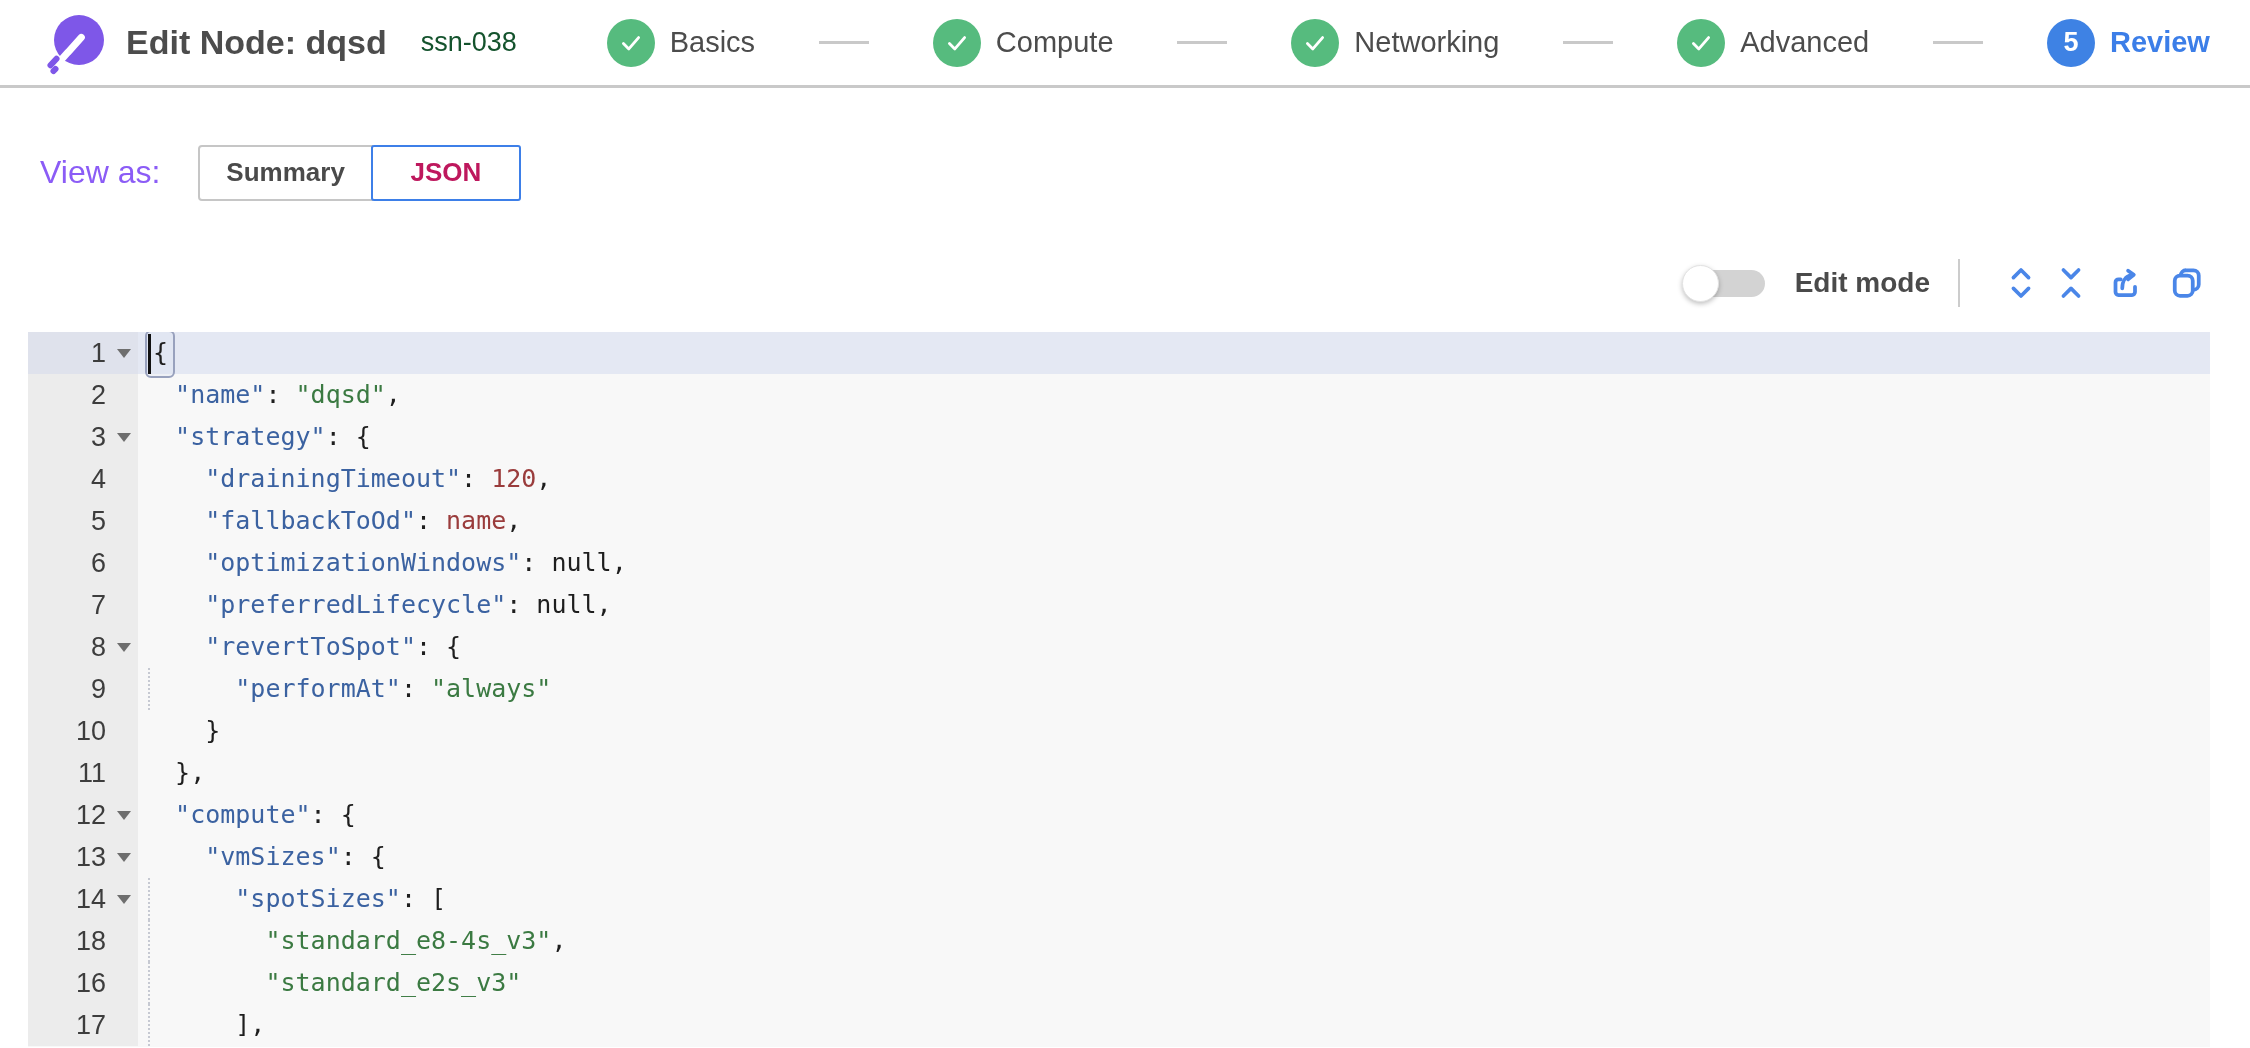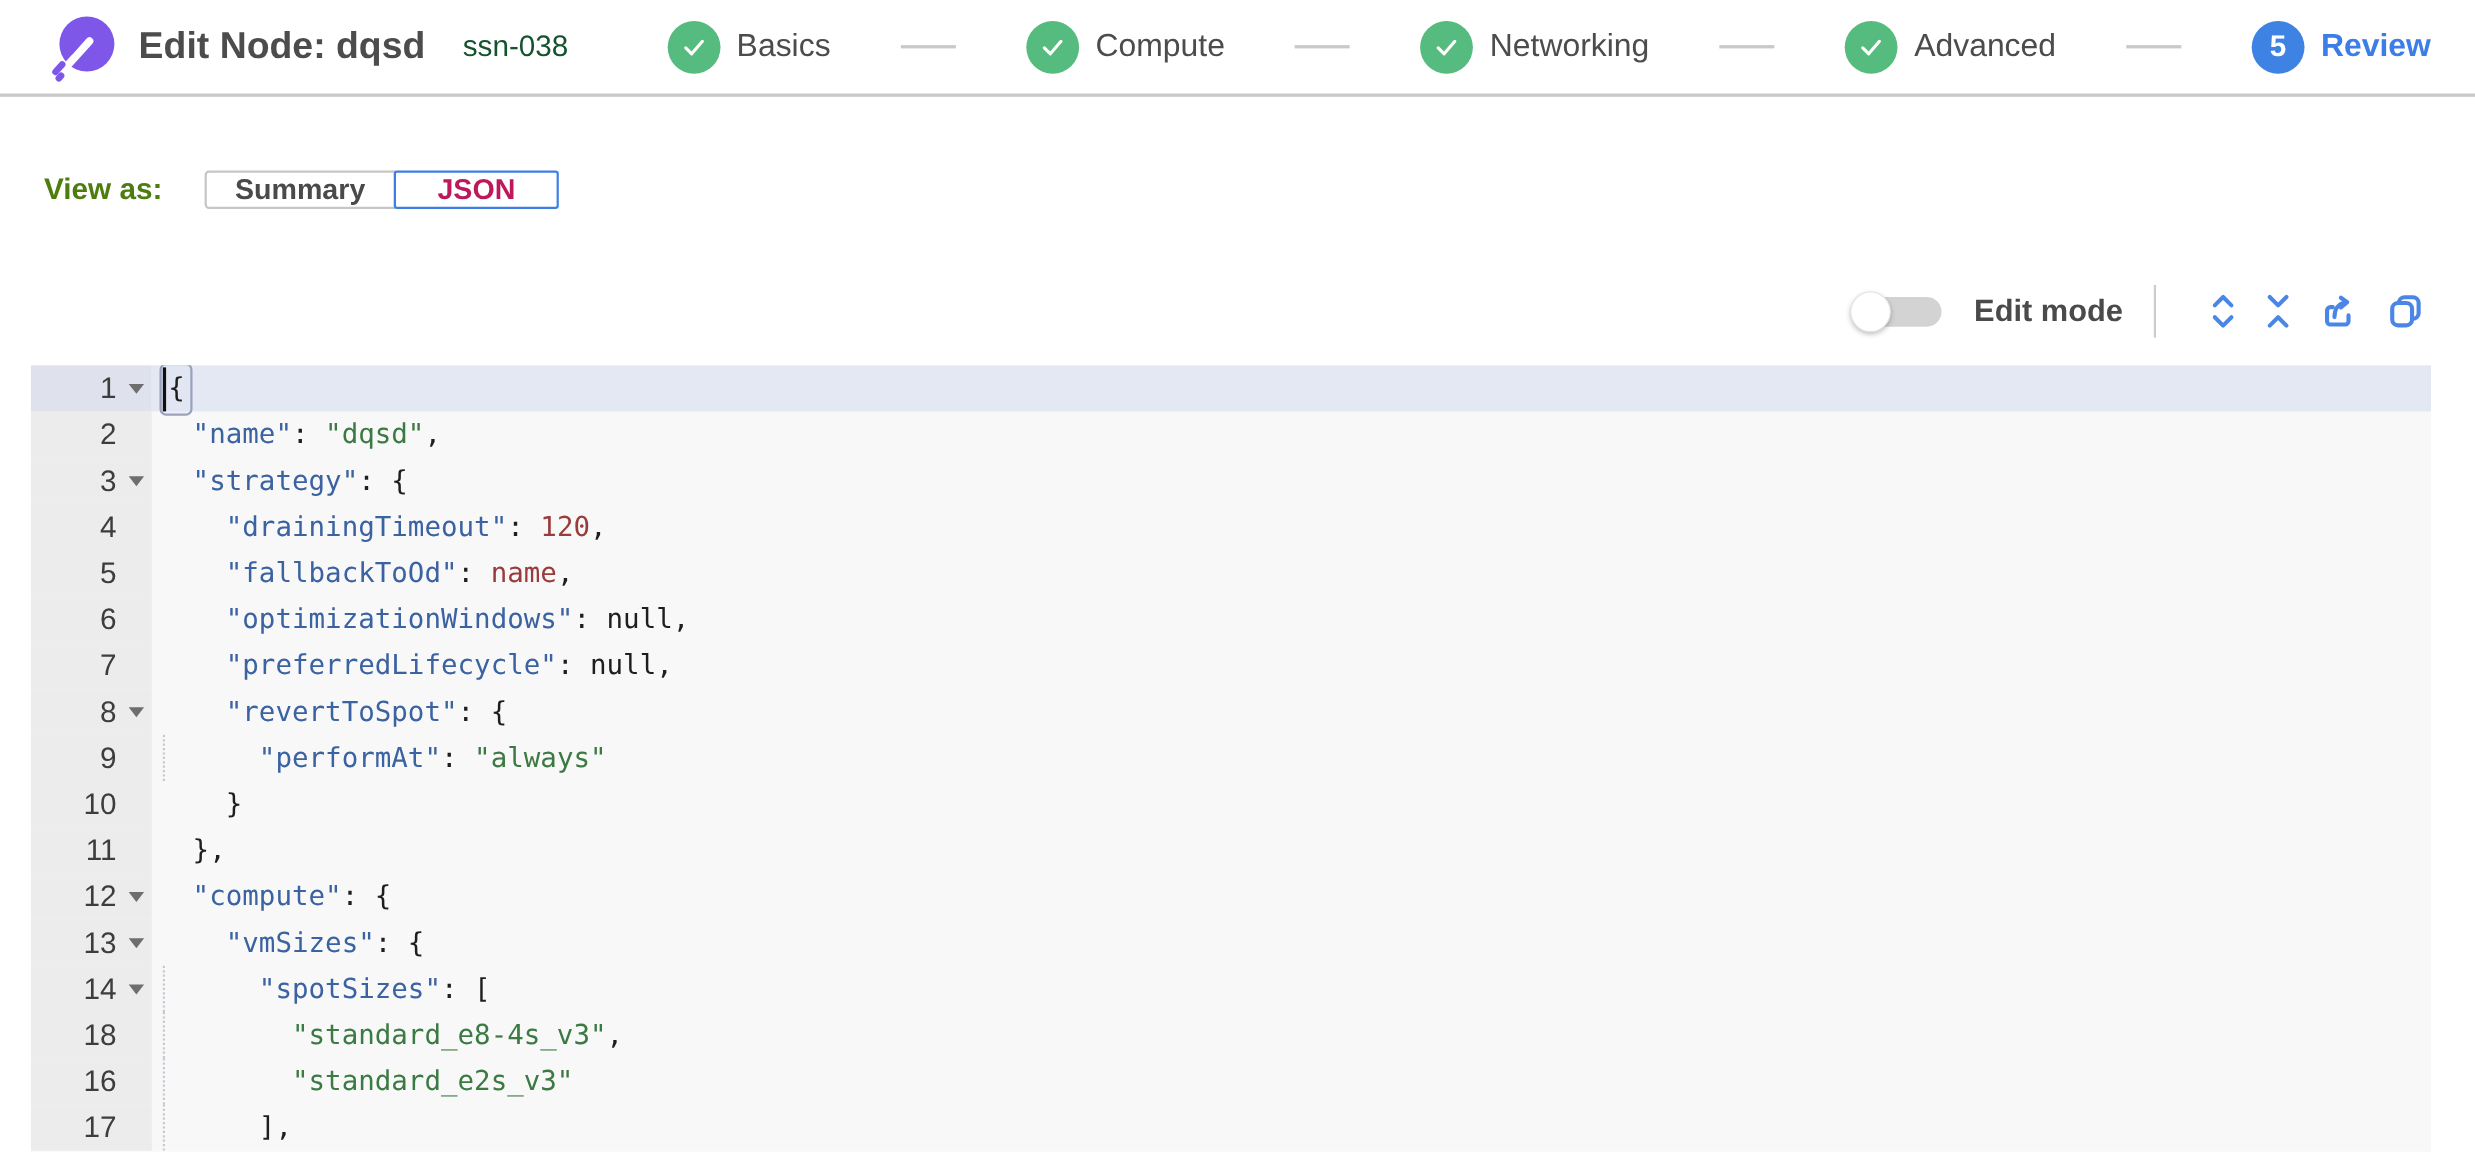--- a/index.html
+++ b/index.html
@@ -27,22 +27,22 @@
   .step-circle { width:48px; height:48px; border-radius:50%; display:flex; align-items:center;
                  justify-content:center; flex:none; }
   .step.done .step-circle { background:#56bb7e; }
   .step.active .step-circle { background:#3e82e4; color:#fff; font-size:27px; font-weight:700; }
   .step-label { font-size:29px; color:#4c4c4c;text-align:right; }
   .step.active .step-label { color:#3c7ee8; font-weight:700; }
   .connector { width:50px; height:3px; background:#c9c9c9; flex:none; }
 
   
   .viewas { margin:62px 0 0 40px; display:flex; align-items:center; height:45px; }
-  .viewas-label { font-size:27px; font-weight:700; color:#4d7c0f; margin-right:38px; }
-  .seg { display:flex; align-items:stretch; height:35px; }
+  .viewas-label { font-size:32px; font-weight:400; color:#8b5cf6; margin-right:38px; }
+  .seg { display:flex; align-items:stretch; height:56px; }
   .seg-btn { min-width:150px; padding:0 26px; display:flex; align-items:center; justify-content:center;
              font-size:26px; font-weight:700; background:#fff; cursor:pointer; }
   .seg-btn.summary { border:2px solid #c6c6c6; border-radius:4px 0 0 4px; color:#4a4a4a; }
   .seg-btn.json { border:2px solid #3d7fe8; border-radius:3px; color:#be185d; margin-left:-2px; z-index:1; }
 
   
   .toolbar { margin-top:66px; height:44px; display:flex; align-items:center;
              justify-content:flex-end; padding-right:46px; }
   .toggle { position:relative; width:80px; height:27px; border-radius:14px; background:#d3d3d3;
             flex:none; cursor:pointer; }

